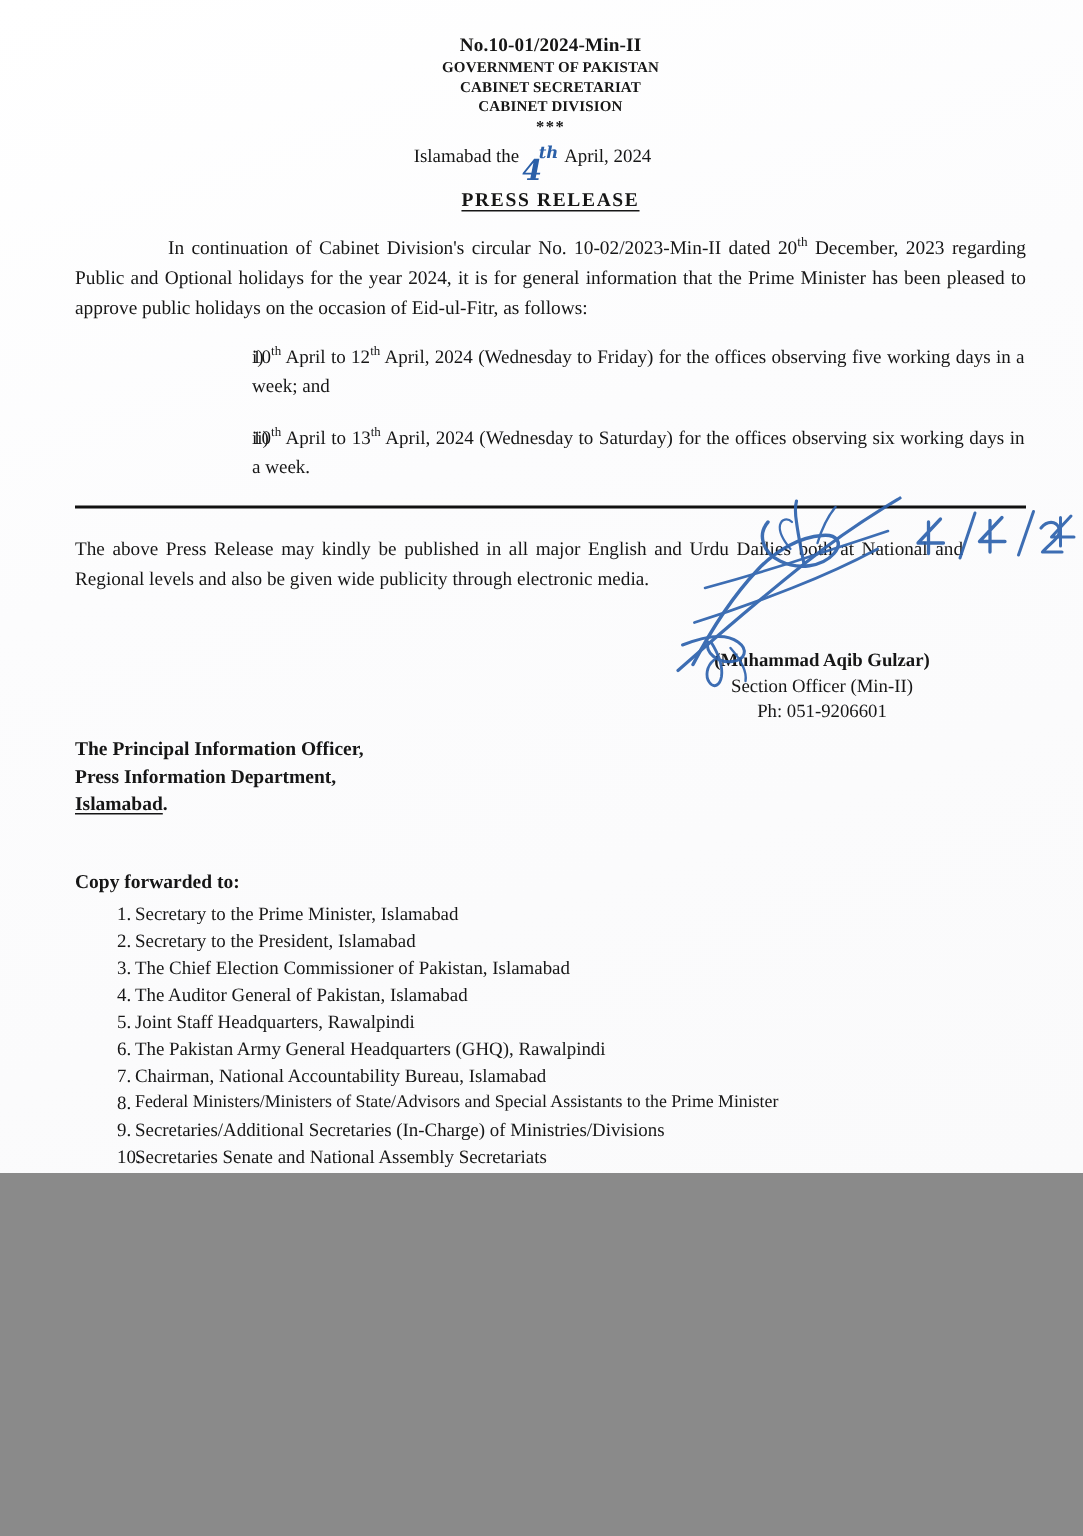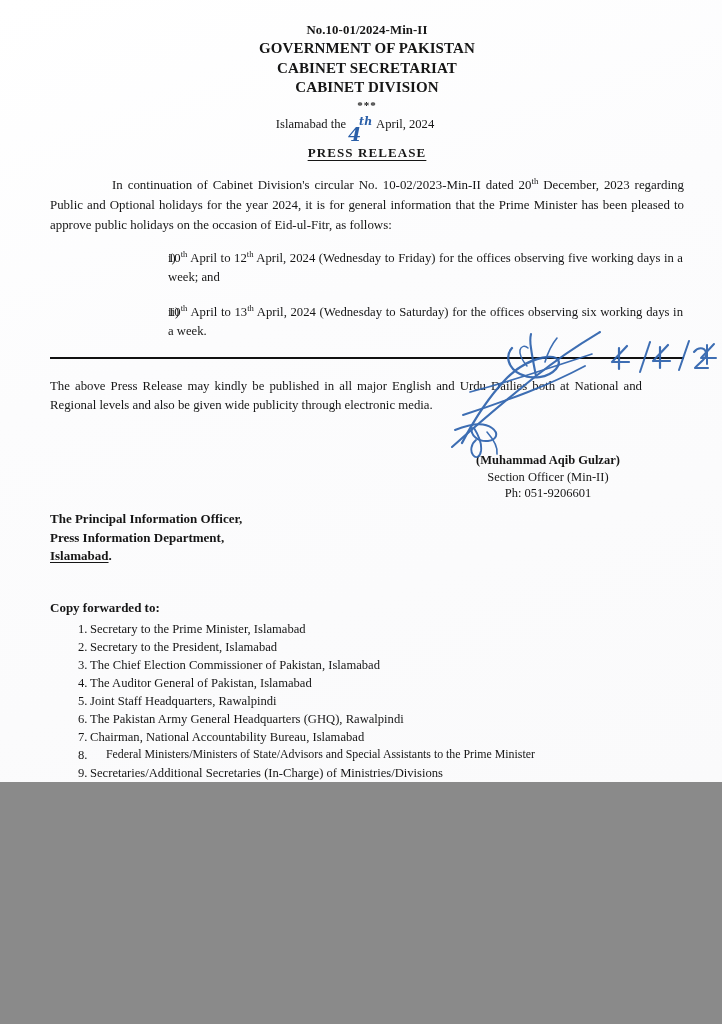--- a/index.html
+++ b/index.html
@@ -32,21 +32,21 @@
 
   
   .doc-head {
     text-align: center;
     font-weight: bold;
     line-height: 1.32;
     font-size: 13.2px;
     letter-spacing: .1px;
   }
   .doc-head .ref-no { font-size: 12.8px; }
-  .doc-head .org { font-size: 15px; }
+  .doc-head .org { font-size: 10px; }
   .stars {
     text-align: center;
     font-size: 11px;
     font-weight: bold;
     letter-spacing: 1px;
     margin-top: 1px;
   }
 
   .dateline-row {
     display: flex;
@@ -191,21 +191,20 @@
     flex: 0 0 40px;
     text-align: right;
     padding-right: 9px;
     box-sizing: border-box;
     padding-left: 28px;
   }
   .copy-list .txt { flex: 1; }
   .copy-list li.condensed .txt {
     font-size: 11.9px;
     letter-spacing: -0.02px;
-    margin-left: 16px;
   }
 
   
   .ink-layer {
     position: absolute;
     inset: 0;
     z-index: 6;
     pointer-events: none;
   }
 </style>

